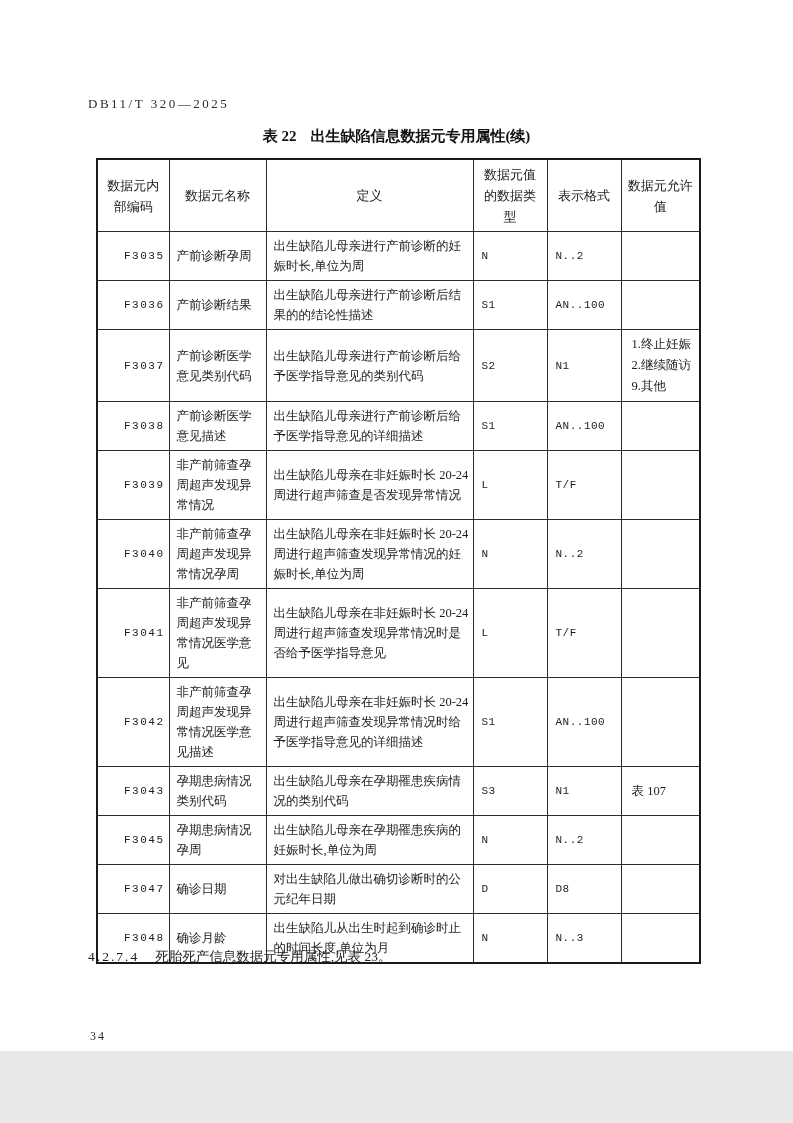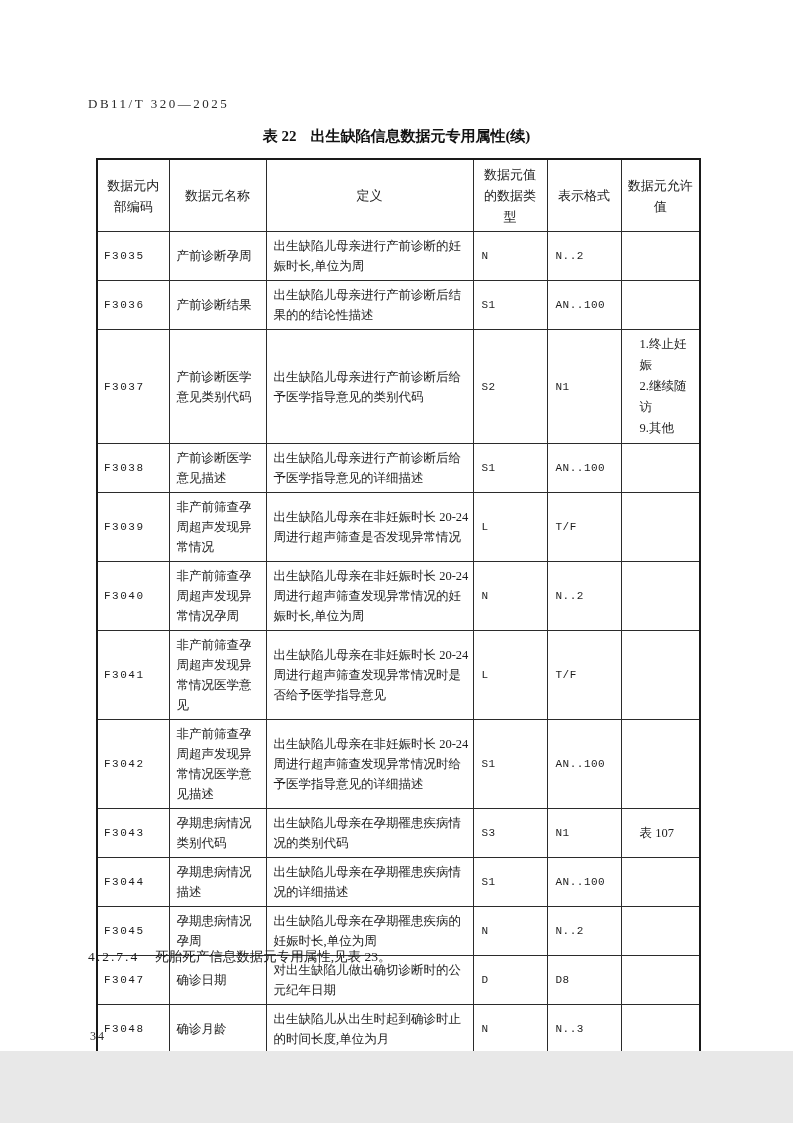--- a/index.html
+++ b/index.html
@@ -59,33 +59,33 @@
   .data-table td {
     font-size: 12.5px;
     line-height: 20px;
     padding: 4px 2px 4px 7px;
     color: #1c1c1c;
   }
   td.col-code {
     font-family: "Liberation Mono", "DejaVu Sans Mono", monospace;
     font-size: 11px;
     letter-spacing: 1.5px;
-    padding-left: 6px;
+    padding-left: 26px;
   }
   td.col-type, td.col-format {
     font-family: "Liberation Mono", "DejaVu Sans Mono", monospace;
     font-size: 11px;
     letter-spacing: 0.5px;
     padding-left: 8px;
   }
   td.col-definition { padding-right: 4px; }
   td.col-allowed {
     white-space: pre-line;
     line-height: 21px;
-    padding-left: 18px;
+    padding-left: 10px;
   }
   .col-w1 { width: 72px; }
   .col-w2 { width: 97px; }
   .col-w3 { width: 207px; }
   .col-w4 { width: 74px; }
   .col-w5 { width: 74px; }
   .col-w6 { width: 79px; }
   .section-note {
     position: absolute;
     left: 88px;
@@ -205,28 +205,20 @@
         </tr>
         <tr>
           <td class="col-code">F3043</td>
           <td class="col-name">孕期患病情况类别代码</td>
           <td class="col-definition">出生缺陷儿母亲在孕期罹患疾病情况的类别代码</td>
           <td class="col-type">S3</td>
           <td class="col-format">N1</td>
           <td class="col-allowed">表 107</td>
         </tr>
         <tr>
-          <td class="col-code">F3044</td>
-          <td class="col-name">孕期患病情况描述</td>
-          <td class="col-definition">出生缺陷儿母亲在孕期罹患疾病情况的详细描述</td>
-          <td class="col-type">S1</td>
-          <td class="col-format">AN..100</td>
-          <td class="col-allowed"></td>
-        </tr>
-        <tr>
           <td class="col-code">F3045</td>
           <td class="col-name">孕期患病情况孕周</td>
           <td class="col-definition">出生缺陷儿母亲在孕期罹患疾病的妊娠时长,单位为周</td>
           <td class="col-type">N</td>
           <td class="col-format">N..2</td>
           <td class="col-allowed"></td>
         </tr>
         <tr>
           <td class="col-code">F3047</td>
           <td class="col-name">确诊日期</td>

